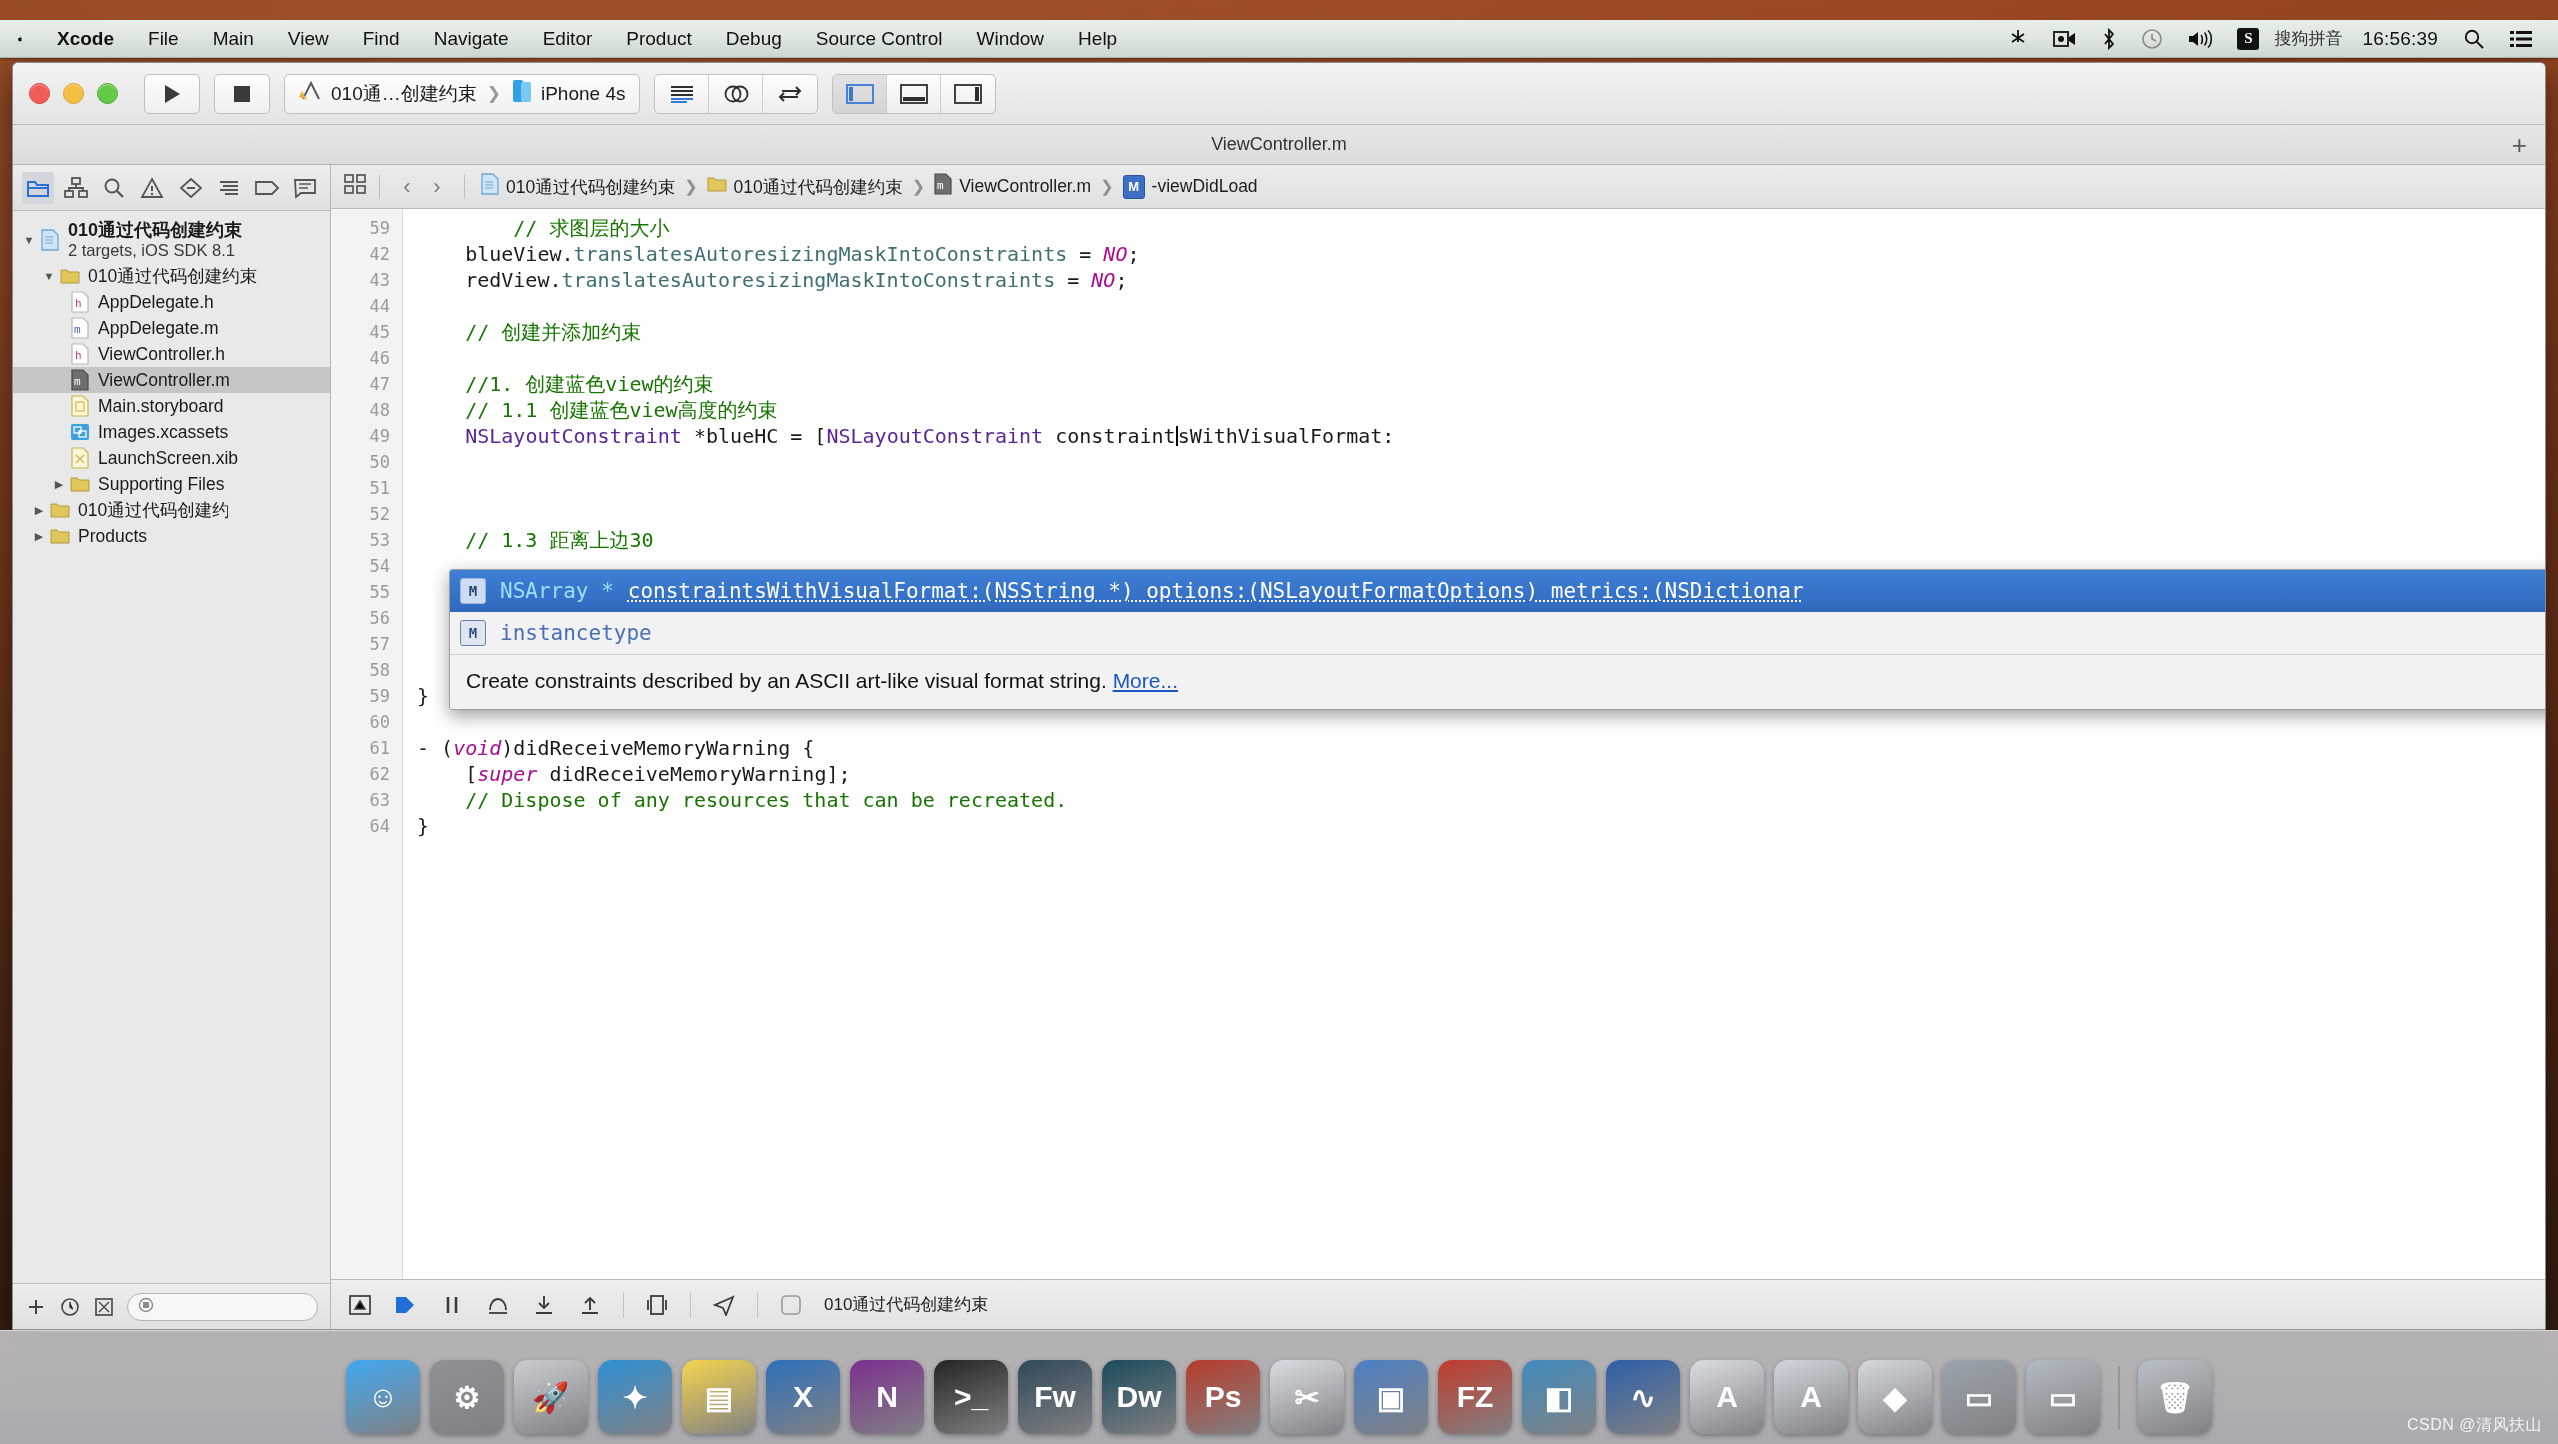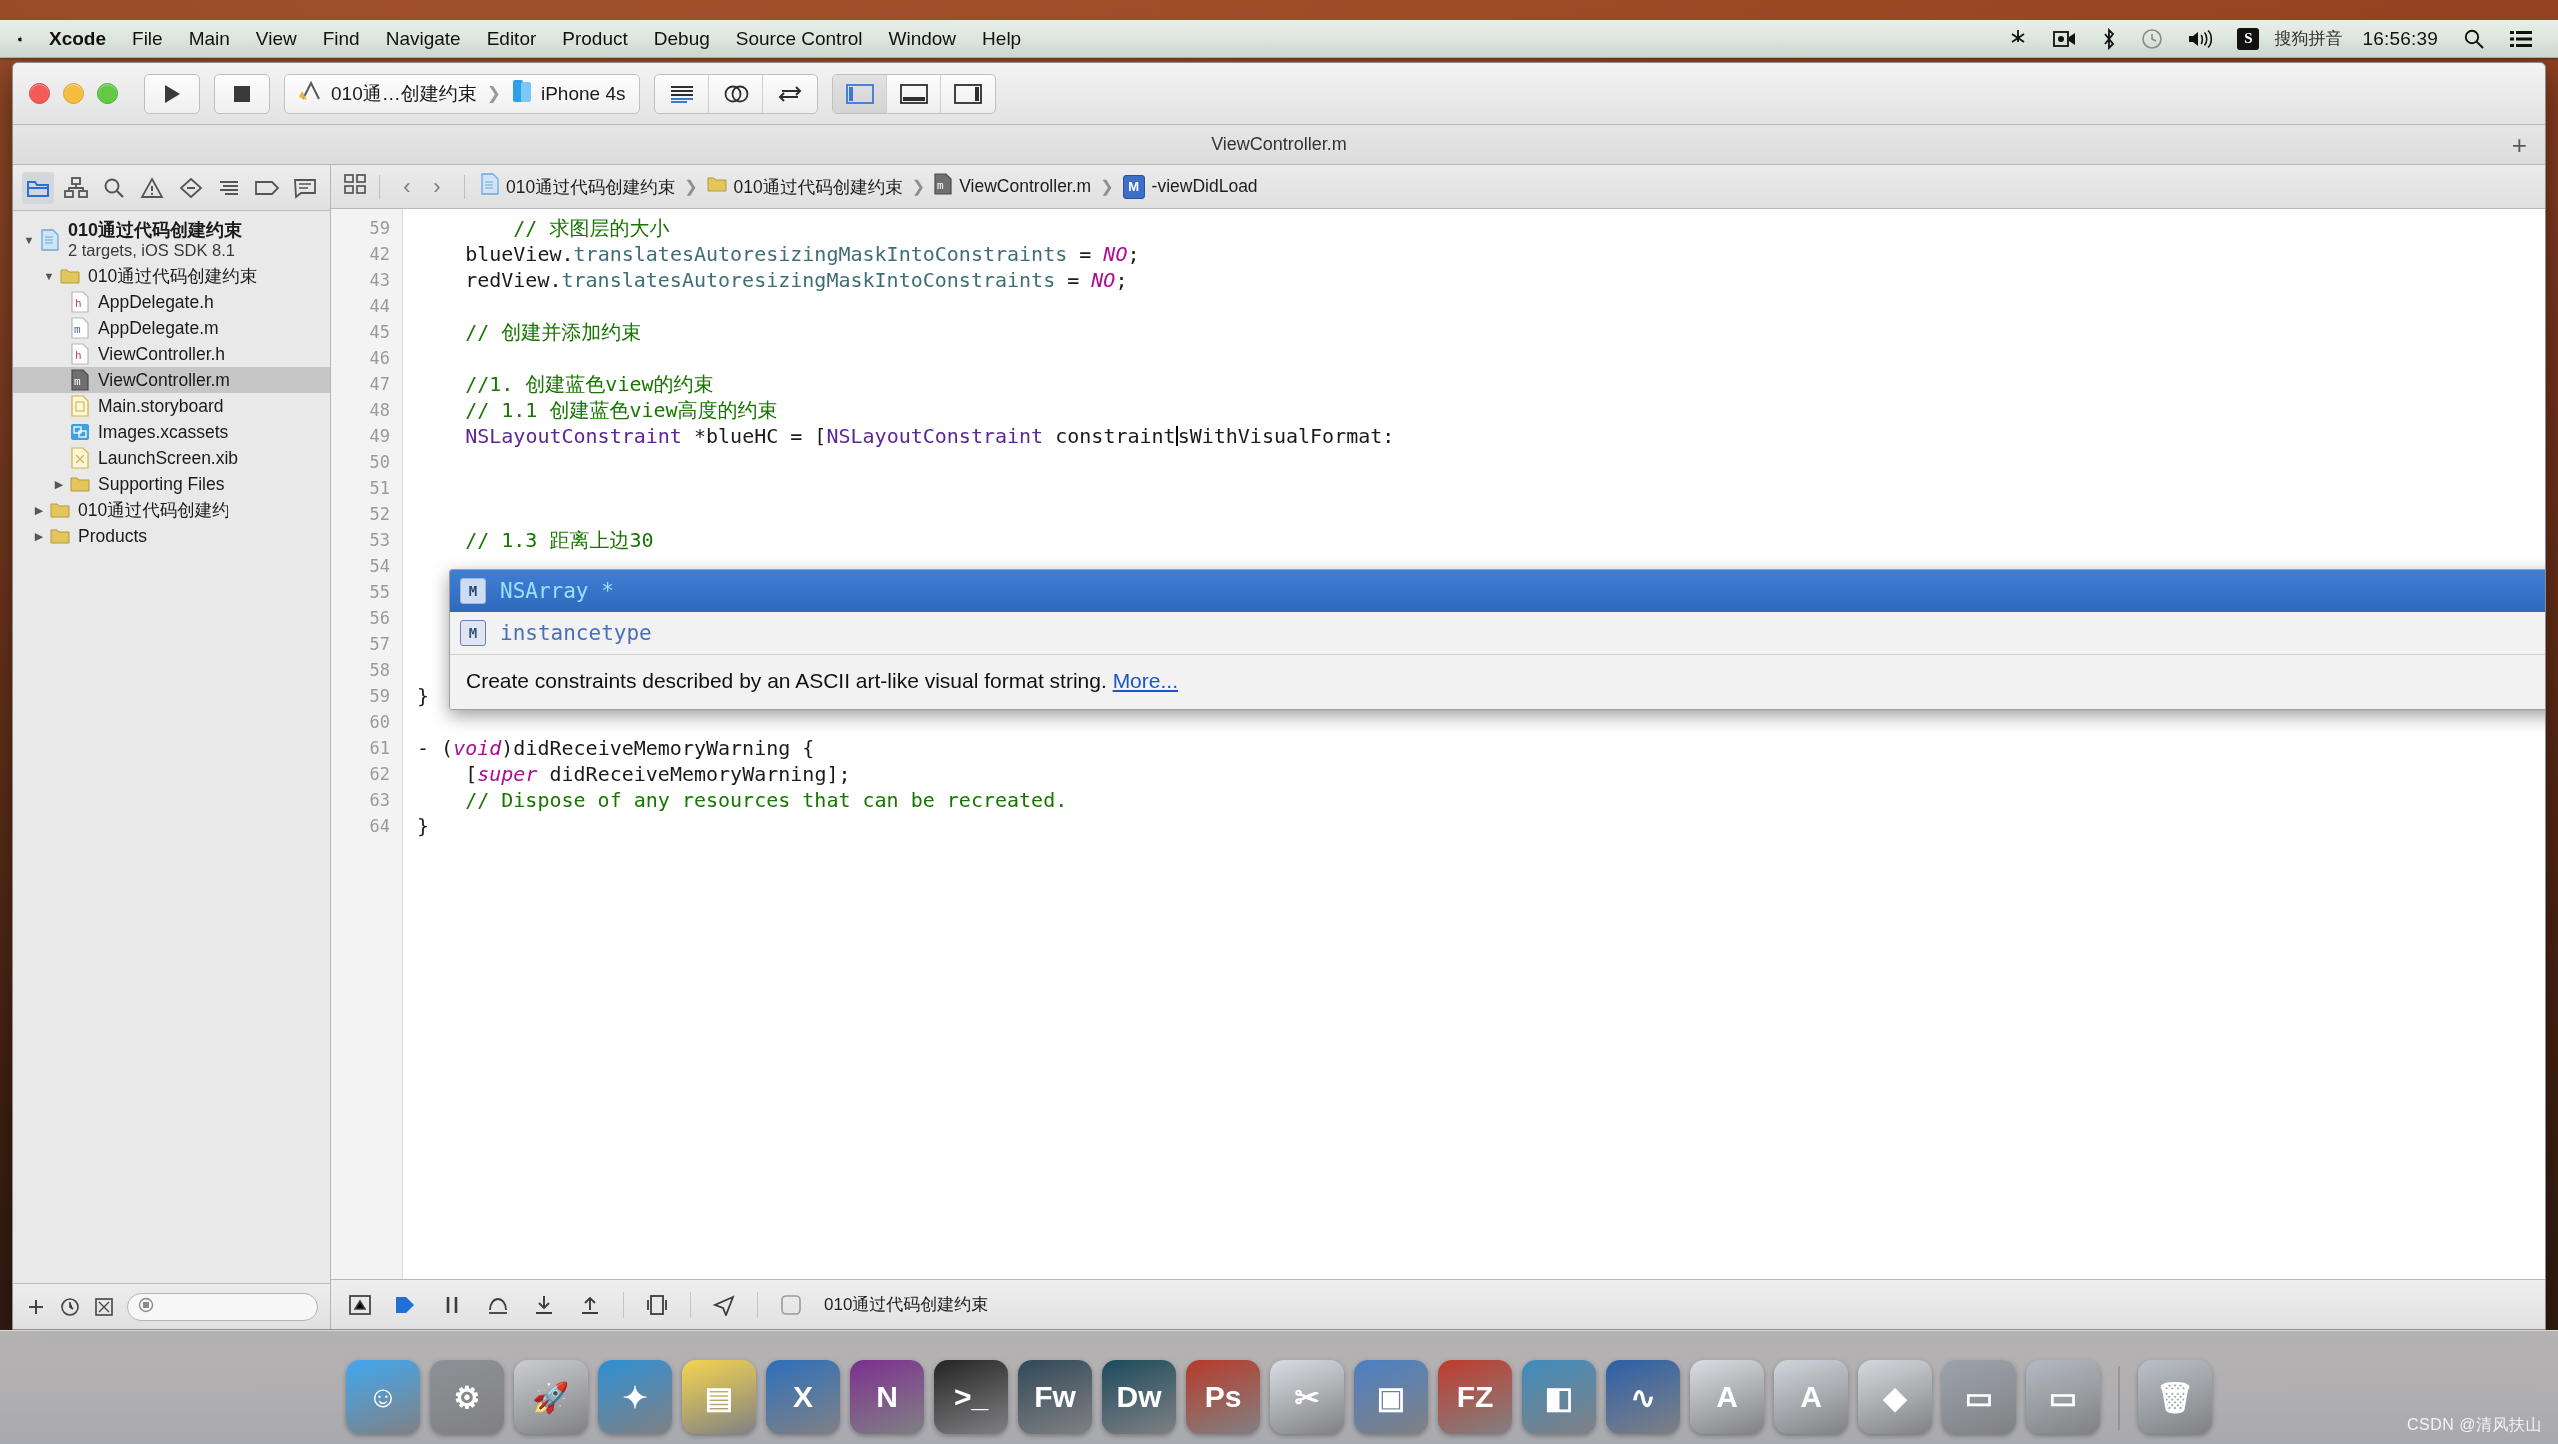--- a/index.html
+++ b/index.html
@@ -22,21 +22,21 @@
   }
   
   #menubar {
     position: absolute; top: 20px; left: 0; right: 0; height: 38px;
     background: linear-gradient(180deg,#e8efe9 0%,#dde6df 48%,#ccd7cf 100%);
     border-bottom: 1px solid #a9b3ac;
     display: flex; align-items: center;
     box-shadow: 0 1px 2px rgba(0,0,0,.35);
     z-index: 60;
   }
-  .mb-left { display:flex; align-items:center; gap:0px; padding-left:10px; }
+  .mb-left { display:flex; align-items:center; gap:8px; padding-left:10px; }
   .mb-item {
     font-size: 19px; color:#111; padding: 2px 13px;
     white-space: nowrap; line-height: 1;
   }
   .mb-item.bold { font-weight: 700; }
   .apple-logo { width:26px; height:30px; display:flex; align-items:center; justify-content:center; padding:0 14px 0 8px;}
   .mb-right { margin-left:auto; display:flex; align-items:center; gap:2px; padding-right:14px; }
   .mb-ic { display:flex; align-items:center; justify-content:center; padding:0 11px; height:38px; }
   .mb-clock { font-size:19px; color:#111; padding:0 12px; letter-spacing:.2px; }
   .mb-ime { font-size:17px; color:#333; padding:0 6px 0 2px; }
@@ -645,20 +645,21 @@
           <div class="ln">62</div>
           <div class="ln">63</div>
           <div class="ln">64</div>
         </div>
         <div id="code"><div class="cl"><span class="cm">        // 求图层的大小</span></div><div class="cl"><span class="id">    blueView.</span><span class="ty">translatesAutoresizingMaskIntoConstraints</span><span class="id"> = </span><span class="kw">NO</span><span class="id">;</span></div><div class="cl"><span class="id">    redView.</span><span class="ty">translatesAutoresizingMaskIntoConstraints</span><span class="id"> = </span><span class="kw">NO</span><span class="id">;</span></div><div class="cl">&nbsp;</div><div class="cl"><span class="cm">    // 创建并添加约束</span></div><div class="cl">&nbsp;</div><div class="cl"><span class="cm">    //1. 创建蓝色view的约束</span></div><div class="cl"><span class="cm">    // 1.1 创建蓝色view高度的约束</span></div><div class="cl"><span class="id">    </span><span class="cls">NSLayoutConstraint</span><span class="id"> *blueHC = [</span><span class="cls">NSLayoutConstraint</span><span class="id"> constraint</span><span class="cursor"></span><span class="id">sWithVisualFormat:</span></div><div class="cl" style="visibility: hidden;">&nbsp;</div><div class="cl" style="visibility: hidden;">&nbsp;</div><div class="cl" style="visibility: hidden;">&nbsp;</div><div class="cl"><span class="cm">    // 1.3 距离上边30</span></div><div class="cl">&nbsp;</div><div class="cl"><span class="cm">    // 1.4 距离右边30</span></div><div class="cl">&nbsp;</div><div class="cl">&nbsp;</div><div class="cl"><span class="cm">    // 2.创建红色view的约束</span></div><div class="cl"><span class="id">}</span></div><div class="cl">&nbsp;</div><div class="cl"><span class="id">- (</span><span class="kw">void</span><span class="id">)didReceiveMemoryWarning {</span></div><div class="cl"><span class="id">    [</span><span class="kw">super</span><span class="id"> didReceiveMemoryWarning];</span></div><div class="cl"><span class="cm">    // Dispose of any resources that can be recreated.</span></div><div class="cl"><span class="id">}</span></div></div>
 
         <div id="autocomplete">
           <div class="ac-row sel">
             <span class="ac-badge">M</span>
             <span class="ac-ret">NSArray *</span>
+            <span class="ac-sel-name">constraintsWithVisualFormat:(NSString *) options:(NSLayoutFormatOptions) metrics:(NSDictionar</span>
           </div>
           <div class="ac-row">
             <span class="ac-badge">M</span>
             <span class="ac-ret">instancetype</span>
           </div>
           <div class="ac-doc">
             <span>Create constraints described by an ASCII art-like visual format string.</span>
             <a href="#">More...</a>
           </div>
         </div>

